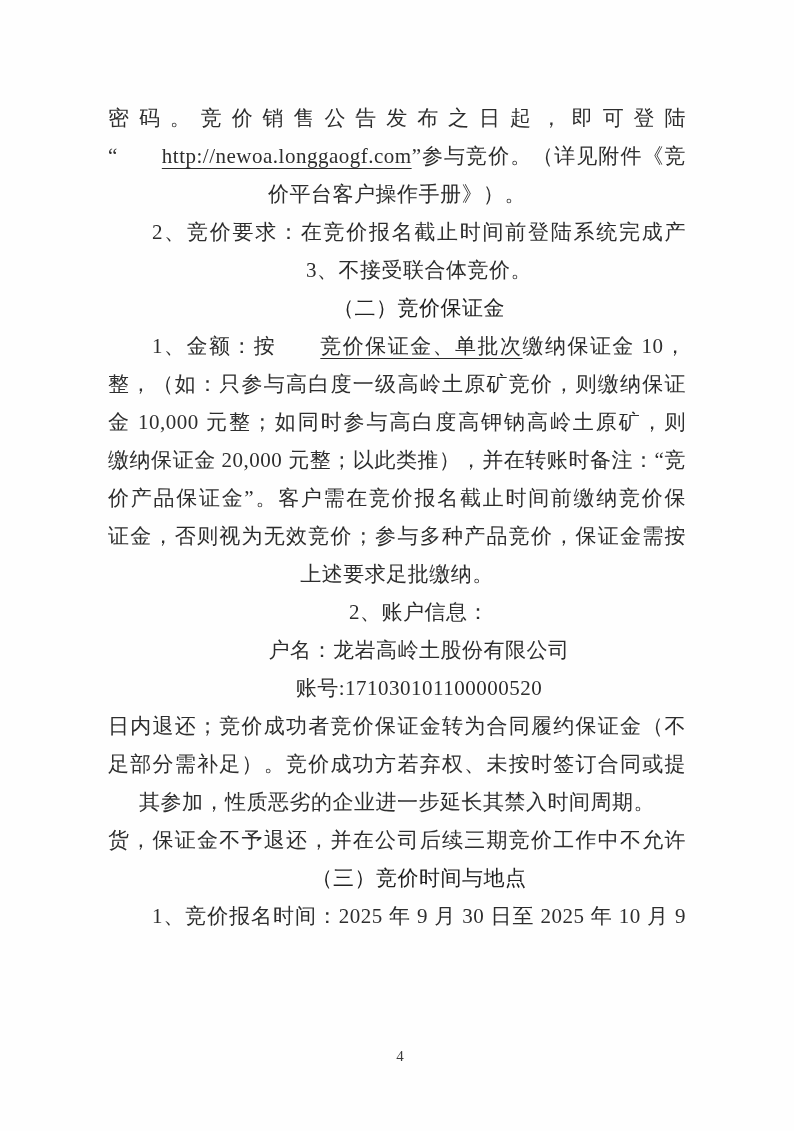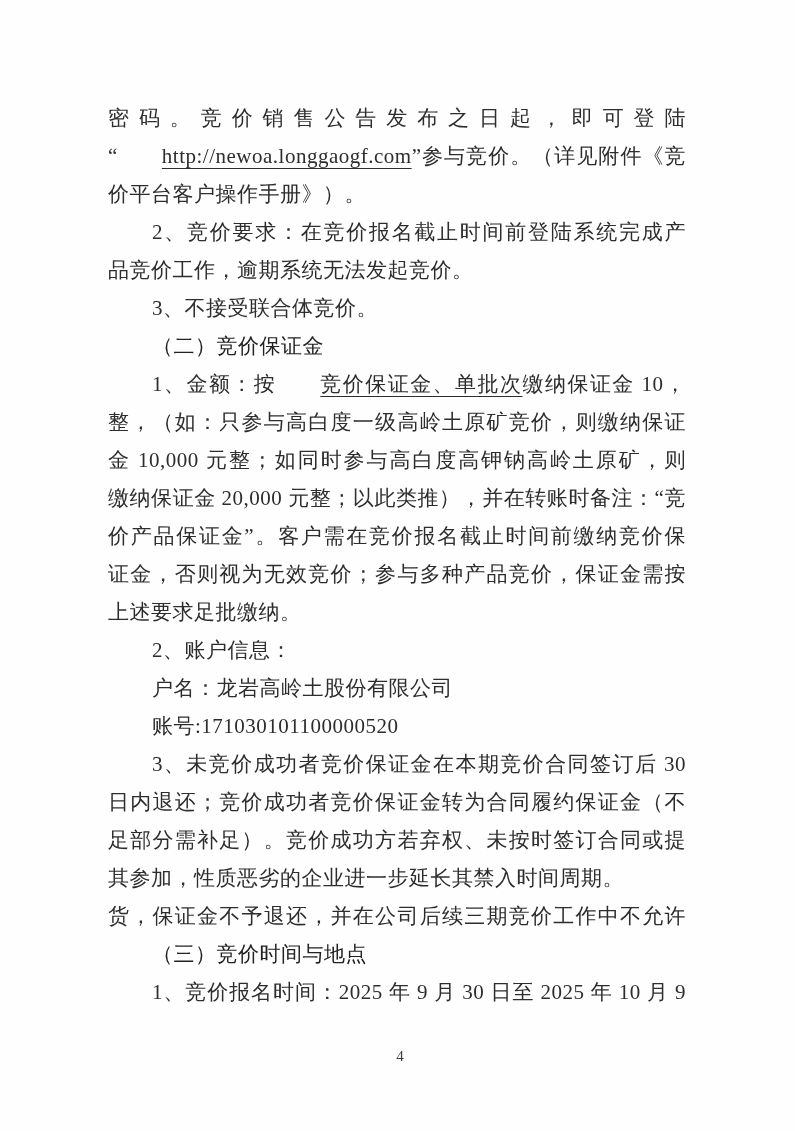--- a/index.html
+++ b/index.html
@@ -26,21 +26,21 @@
     left: 108px;
     top: 99px;
     width: 578px;
     color: #2d2d2d;
     font-size: 21px;
   }
   .line {
     height: 38px;
     line-height: 38px;
     overflow: hidden;
-    text-align: left;
+    text-align: center;
     letter-spacing: 0.5px;
   }
   .line.j {
     text-align: justify;
     text-align-last: justify;
     text-justify: inter-character;
   }
   .line.ind {
     padding-left: 44px;
   }
@@ -66,34 +66,32 @@
 </style>
 </head>
 <body>
 
 <div class="page">
   <div class="doc-body">
       <div class="line j"><span>密码。竞价销售公告发布之日起，即可登陆</span></div>
       <div class="line j"><span>“</span><span class="u">http://newoa.longgaogf.com</span><span>”参与竞价。（详见附件《竞</span></div>
       <div class="line"><span>价平台客户操作手册》）。</span></div>
       <div class="line j ind"><span>2、竞价要求：在竞价报名截止时间前登陆系统完成产</span></div>
-      <div class="line"><span>品竞价工作，逾期系统无法发起竞价。</span></div>
       <div class="line ind"><span>3、不接受联合体竞价。</span></div>
       <div class="line ind b"><span>（二）竞价保证金</span></div>
       <div class="line j ind"><span>1、金额：按</span><span class="u">竞价保证金、单批次</span><span>缴纳保证金 10，000 元</span></div>
       <div class="line j"><span>整，（如：只参与高白度一级高岭土原矿竞价，则缴纳保证</span></div>
       <div class="line j"><span>金 10,000 元整；如同时参与高白度高钾钠高岭土原矿，则</span></div>
       <div class="line j"><span>缴纳保证金 20,000 元整；以此类推），并在转账时备注：“竞</span></div>
       <div class="line j"><span>价产品保证金”。客户需在竞价报名截止时间前缴纳竞价保</span></div>
       <div class="line j"><span>证金，否则视为无效竞价；参与多种产品竞价，保证金需按</span></div>
       <div class="line"><span>上述要求足批缴纳。</span></div>
       <div class="line ind"><span>2、账户信息：</span></div>
       <div class="line ind"><span>户名：龙岩高岭土股份有限公司</span></div>
       <div class="line ind"><span>账号:171030101100000520</span></div>
-      <div class="line j ind"><span>3、未竞价成功者竞价保证金在本期竞价合同签订后 30</span></div>
       <div class="line j"><span>日内退还；竞价成功者竞价保证金转为合同履约保证金（不</span></div>
       <div class="line j"><span>足部分需补足）。竞价成功方若弃权、未按时签订合同或提</span></div>
       <div class="line"><span>其参加，性质恶劣的企业进一步延长其禁入时间周期。</span></div>
       <div class="line j"><span>货，保证金不予退还，并在公司后续三期竞价工作中不允许</span></div>
       <div class="line ind b"><span>（三）竞价时间与地点</span></div>
       <div class="line j ind"><span>1、竞价报名时间：2025 年 9 月 30 日至 2025 年  10 月 9</span></div>
     </div>
   <div class="page-number">4</div>
 </div>
 

